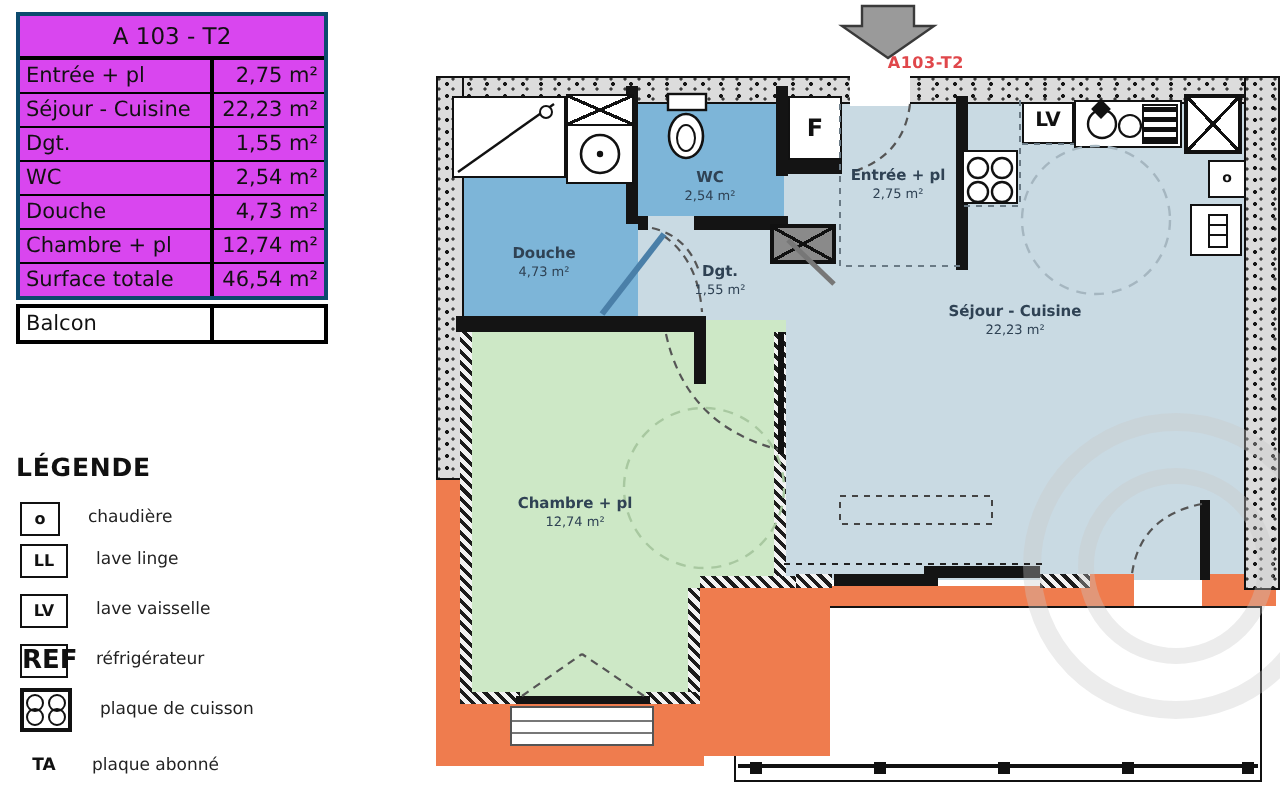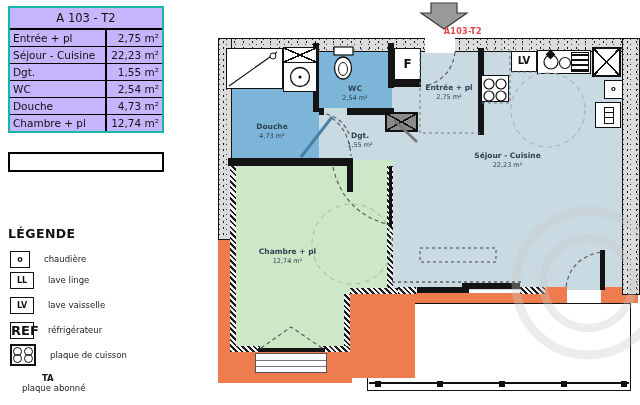--- a/index.html
+++ b/index.html
@@ -1,21 +1,21 @@
 <!DOCTYPE html>
 <html><head>
 <meta charset="utf-8">
 <style>
   html,body{margin:0;padding:0;background:#fff;}
   body{width:640px;height:405px;position:relative;overflow:hidden;
        font-family:"DejaVu Sans", sans-serif;color:#111;}
   .abs{position:absolute;}
 
   
-  .unit-table{left:8px;top:6px;width:152px;border:2px solid #14b8a6;background:#c4b5fd;}
+  .unit-table{left:8px;top:6px;width:152px;border:2px solid #0c4a6e;background:#d946ef;}
   .unit-table .thead{height:20px;line-height:20px;text-align:center;font-size:11.5px;
        border-bottom:2px solid #000;}
   .trow{display:flex;height:16px;line-height:16px;font-size:10.5px;border-bottom:1px solid #000;}
   .trow:last-child{border-bottom:none;}
   .tlabel{width:92px;padding-left:3px;border-right:2px solid #000;white-space:nowrap;overflow:hidden;}
   .tval{flex:1;text-align:right;padding-right:3px;white-space:nowrap;}
   .balcon-table{left:8px;top:152px;width:152px;border:2px solid #000;background:#fff;}
 
   
   .legend-title{left:8px;top:226px;font-size:12.5px;font-weight:bold;letter-spacing:.4px;}
@@ -76,24 +76,29 @@
       <span class="tval">2,54 m²</span>
     </div>
   <div class="trow">
       <span class="tlabel">Douche</span>
       <span class="tval">4,73 m²</span>
     </div>
   <div class="trow">
       <span class="tlabel">Chambre + pl</span>
       <span class="tval">12,74 m²</span>
     </div>
+  <div class="trow">
+      <span class="tlabel">Surface totale</span>
+      <span class="tval">46,54 m²</span>
+    </div>
 </div>
 
 <div class="abs balcon-table">
   <div class="trow">
+      <span class="tlabel">Balcon</span>
       <span class="tval"></span>
     </div>
 </div>
 
 <div class="abs legend-title">LÉGENDE</div>
 
 <div class="abs legend-item" style="top:249px;">
   <span class="sym-box" style="width:18px;">o</span>
   <span class="legend-label">chaudière</span>
 </div>
@@ -111,21 +116,21 @@
 </div>
 <div class="abs legend-item" style="top:345px;">
   <span class="cook-box">
     <span class="burner" style="left:1px;top:1px;"></span>
       <span class="burner" style="right:1px;top:1px;"></span>
     <span class="burner" style="left:1px;bottom:1px;"></span>
       <span class="burner" style="right:1px;bottom:1px;"></span>
   </span>
   <span class="legend-label">plaque de cuisson</span>
 </div>
-<div class="abs legend-item" style="top:373px;flex-direction:column;">
+<div class="abs legend-item" style="top:373px;">
   <span class="sym-plain">TA</span>
   <span class="legend-label" style="margin-left:12px;">plaque abonné</span>
 </div>
 
 <div class="abs" style="left:0;top:0;width:640px;height:405px;">
 
   <div class="room blue" style="left:225px;top:43px;width:94px;height:118px;"></div>
   <div class="room blue" style="left:319px;top:43px;width:75px;height:70px;"></div>
   <div class="room lightblue" style="left:319px;top:108px;width:75px;height:58px;"></div>
   <div class="room lightblue" style="left:392px;top:43px;width:231px;height:247px;"></div>

